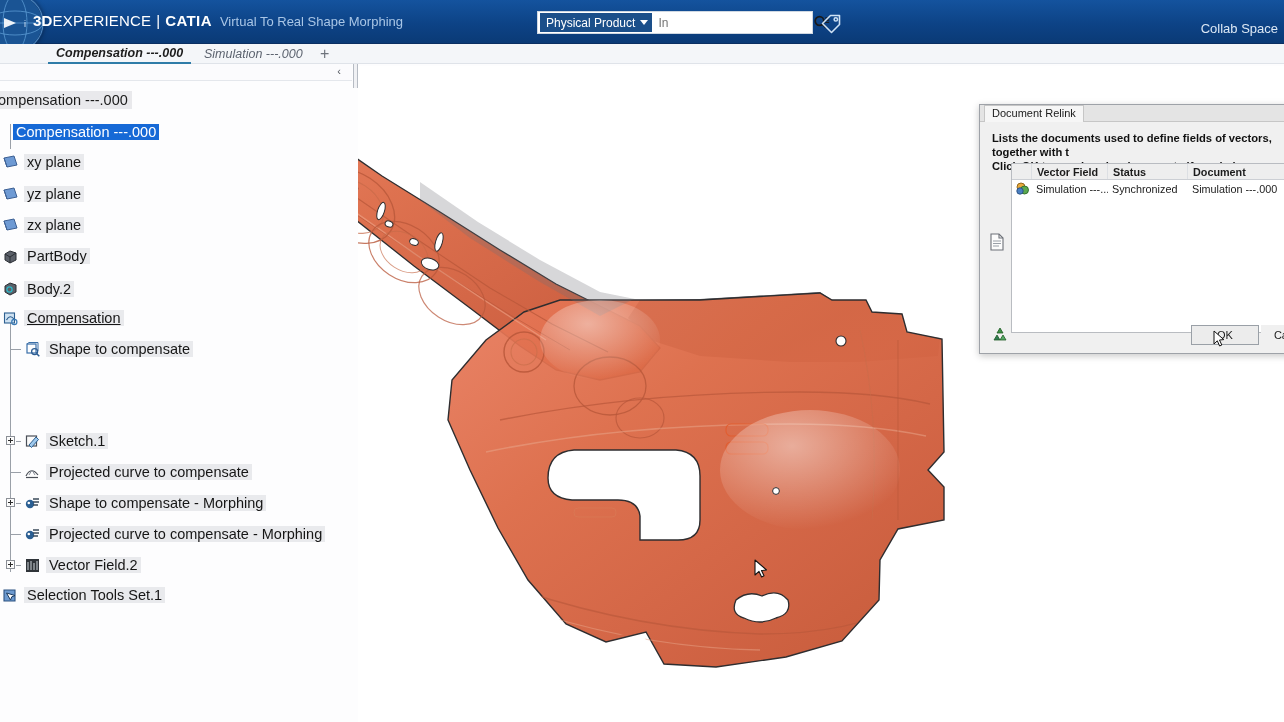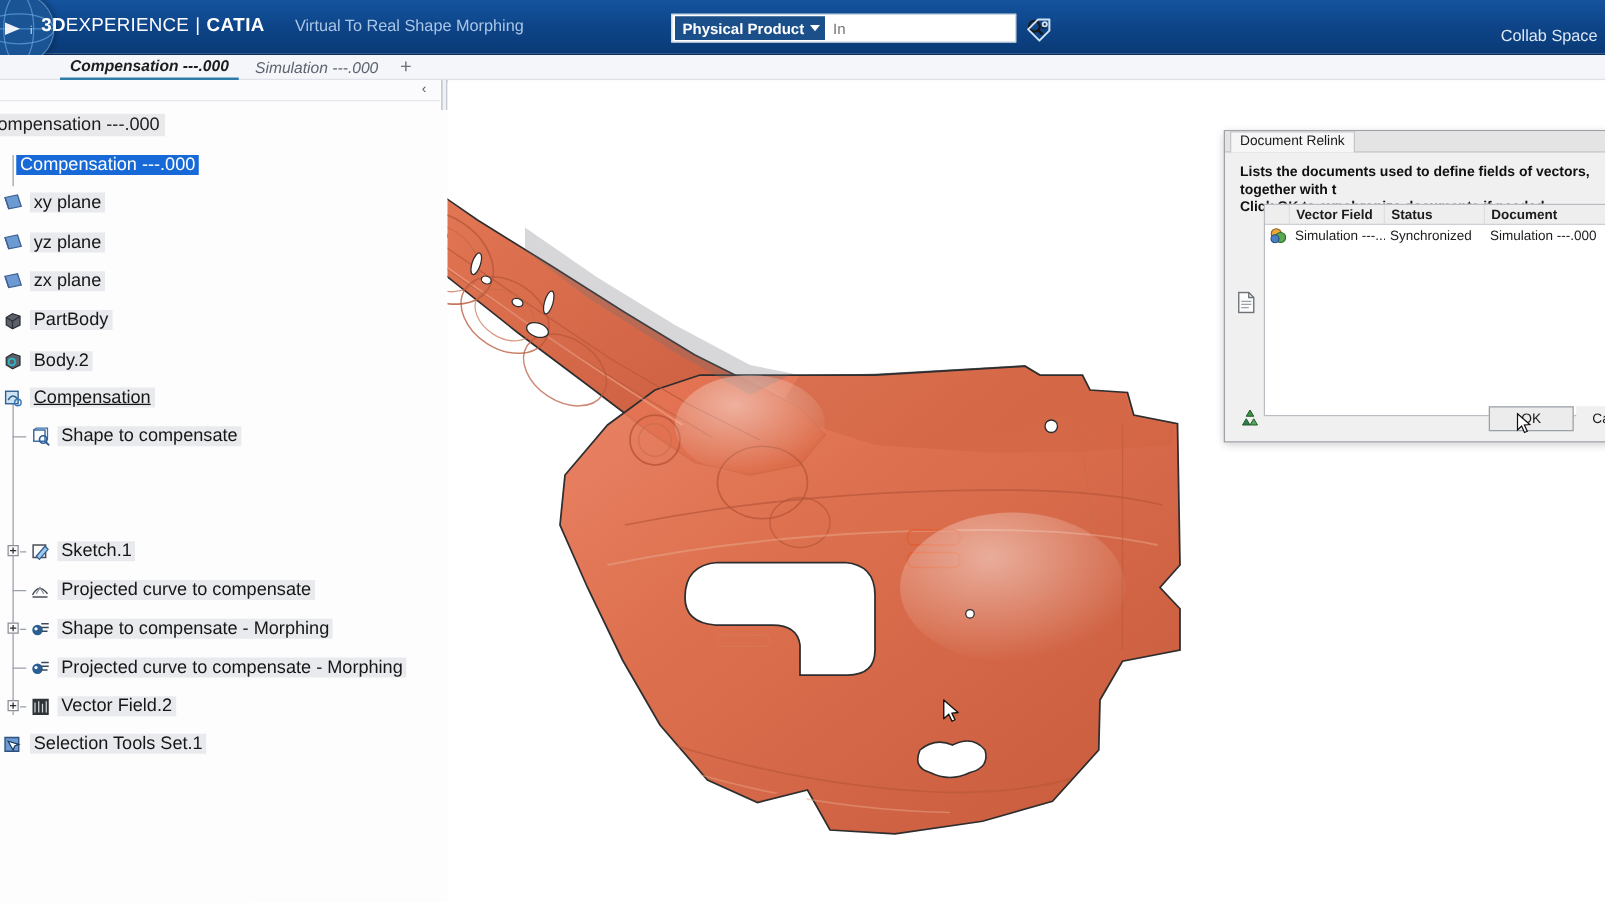--- a/index.html
+++ b/index.html
@@ -26,31 +26,30 @@
   }
   .compass svg { position:absolute; left:0; top:0; }
   .brandwrap {
     position:absolute; left:33px; top:12px; height:22px;
     display:flex; align-items:baseline; gap:0px; white-space:nowrap;
   }
   .brand-3d { font-size:15px; font-weight:bold; color:#ffffff; letter-spacing:.2px; }
   .brand-exp { font-size:15px; font-weight:normal; color:#ffffff; letter-spacing:.2px; }
   .brand-sep { font-size:15px; color:#ffffff; margin:0 5px; }
   .brand-catia { font-size:15px; font-weight:bold; color:#ffffff; letter-spacing:.4px; }
-  .brand-app { font-size:13px; color:#a9c6e6; margin-left:24px; }
+  .brand-app { font-size:13px; color:#a9c6e6; margin-left:8px; }
 
   .searchwrap {
     position:absolute; left:537px; top:11px; width:276px; height:23px;
     background:#ffffff; border:1px solid #cfd8e2; display:flex; align-items:center;
   }
   .pp-drop {
     margin:2px 0 2px 2px; height:19px; background:#1b4f8a; color:#ffffff;
     display:flex; align-items:center; padding:0 4px 0 6px; font-size:12px; gap:5px;
     white-space:nowrap;
-    font-weight:bold;
   }
   .pp-caret { width:0;height:0;border-left:4px solid transparent;border-right:4px solid transparent;border-top:5px solid #ffffff; }
   .search-input {
     flex:1; border:none; outline:none; font-size:12px; color:#8d8d8d;
     padding-left:6px; background:transparent; font-family:"Liberation Sans", sans-serif;
   }
   .search-btn { width:26px; height:21px; display:flex; align-items:center; justify-content:center; cursor:pointer; }
   .tag-icon { position:absolute; left:819px; top:12px; width:24px; height:22px; cursor:pointer; }
   .collab {
     position:absolute; right:6px; top:21px; font-size:13px; color:#dce8f5; white-space:nowrap;

